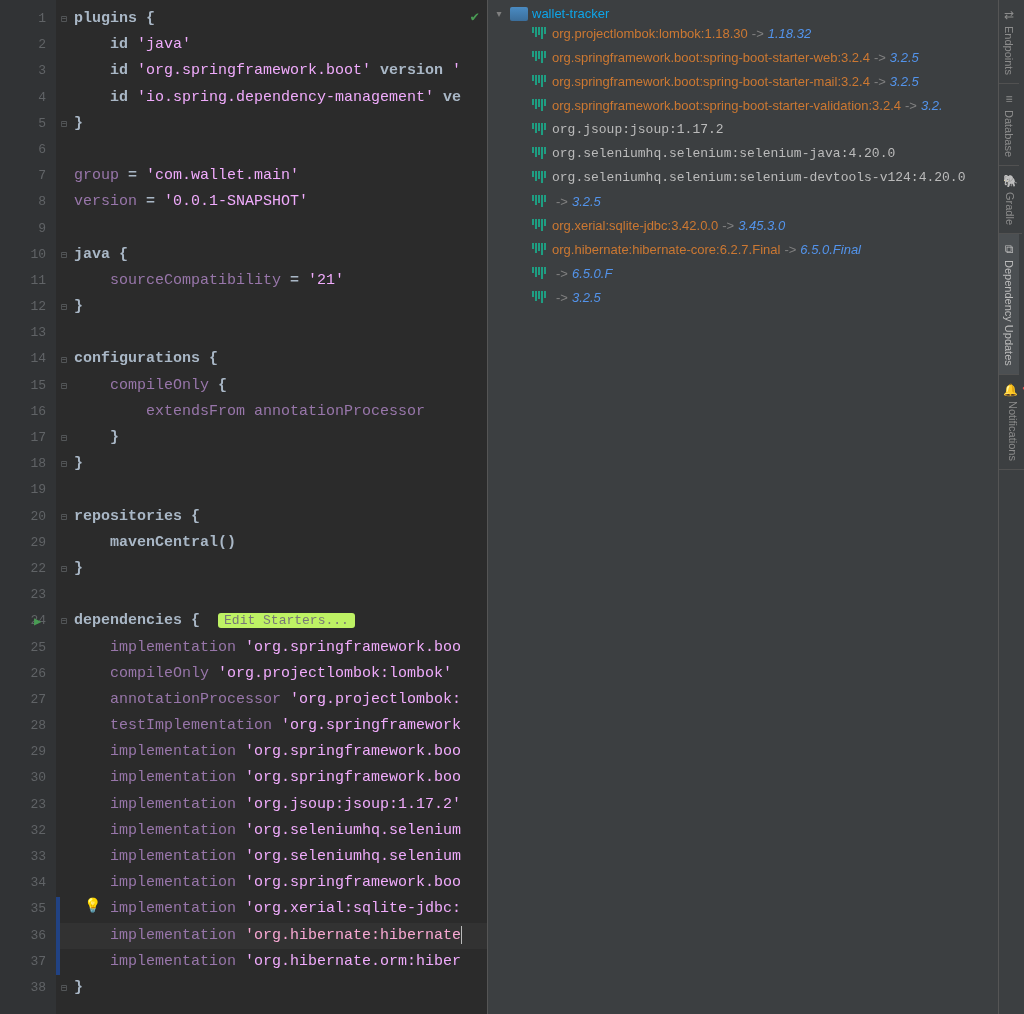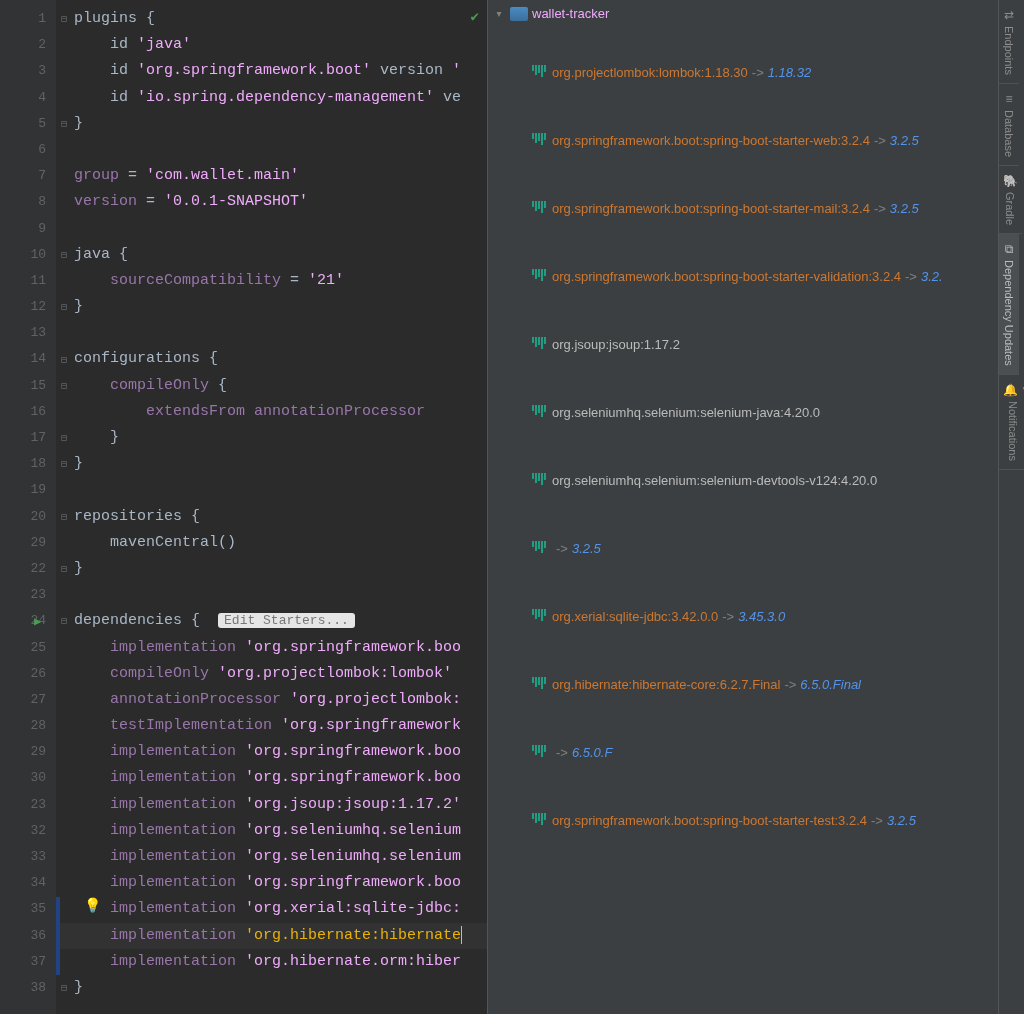--- a/index.html
+++ b/index.html
@@ -57,24 +57,24 @@
   top: calc(6px + 35 * 26.2px);
 }
 .code {
   position: absolute; left: 74px; top: 6px;
   right: 0;
   white-space: pre;
 }
 .code .line { height: 26.2px; line-height: 26.2px; }
 .str { color: #f0abfc; text-align: right; }
 .id { color: #9876aa; }
-.plain { color: #a9b7c6; }
-.dim { color: #eab308; }
+.plain { color: #a9b7c6; font-weight: bold; }
+.dim { color: #f9a8d4; }
 .hint {
-  background: #e5e5e5; color: #787878;
+  background: #bef264; color: #787878;
   padding: 0 6px; border-radius: 3px;
   font-size: 13px;
 }
 .cursor {
   display:inline-block; width:1px; height:18px;
   background:#bbb; vertical-align:middle;
 }
 .sel-stripe {
   position: absolute; left: 56px; width: 4px;
   background: #214283;
@@ -88,36 +88,36 @@
   font-size: 13px;
 }
 .deps-inner { padding: 6px 4px; }
 .tree-root { display:flex; align-items:center; gap:4px; }
 .exp-icon { color: #808080; font-size: 10px; width: 14px; text-align:center; }
 .folder-icon {
   display:inline-flex; width:18px; height:14px;
   background: linear-gradient(#4a8bc2,#3b6e9b);
   border-radius: 2px;
 }
-.tree-root .tname { color: #f0abfc; }
+.tree-root .tname { color: #0ea5e9; }
 .dep-row {
-  display:flex; 
-  height: 24px; padding-left: 40px; margin-top: 44px;
+  display:flex; align-items:center;
+  height: 24px; padding-left: 40px;
 }
 .dep-icon { display:inline-flex; gap:1px; margin-right:6px; }
 .dep-icon i {
   width:2px; background:#1e9e82; display:inline-block;
 }
 .dep-icon i:nth-child(1){height:6px}
 .dep-icon i:nth-child(2){height:10px}
 .dep-icon i:nth-child(3){height:8px}
 .dep-icon i:nth-child(4){height:12px}
 .dep-icon i:nth-child(5){height:7px}
 .dep-name { color: #cc7832; }
-.dep-name.nou { color: #bbbbbb; }
+.dep-name.nou { color: #bbbbbb; font-family: Liberation Mono, monospace; }
 .dep-arrow { color: #808080; padding: 0 4px; }
 .dep-new { color: #5394ec; font-style: italic; }
 .right-toolwin {
   width: 26px; height: 100%;
   background: #3c3f41;
   border-left: 1px solid #555;
 }
 .tw-item {
   writing-mode: vertical-rl;
   color: #8c8c8c;
@@ -356,21 +356,20 @@
           <span class="dep-new">6.5.0.F</span>
         </div>
         <div class="dep-row">
           <span class="dep-icon">
             <i></i>
             <i></i>
             <i></i>
             <i></i>
             <i></i>
           </span>
-          <span class="dep-name">org.springframework.boot:spring-boot-starter-test:3.2.4</span>
           <span class="dep-arrow"> -&gt; </span>
           <span class="dep-new">3.2.5</span>
         </div>
       </div>
   </div>
 </div>
 
 <div class="right-toolwin" id="twbar">
     <div class="tw-item">
       <span class="tw-icon">⇄</span>

